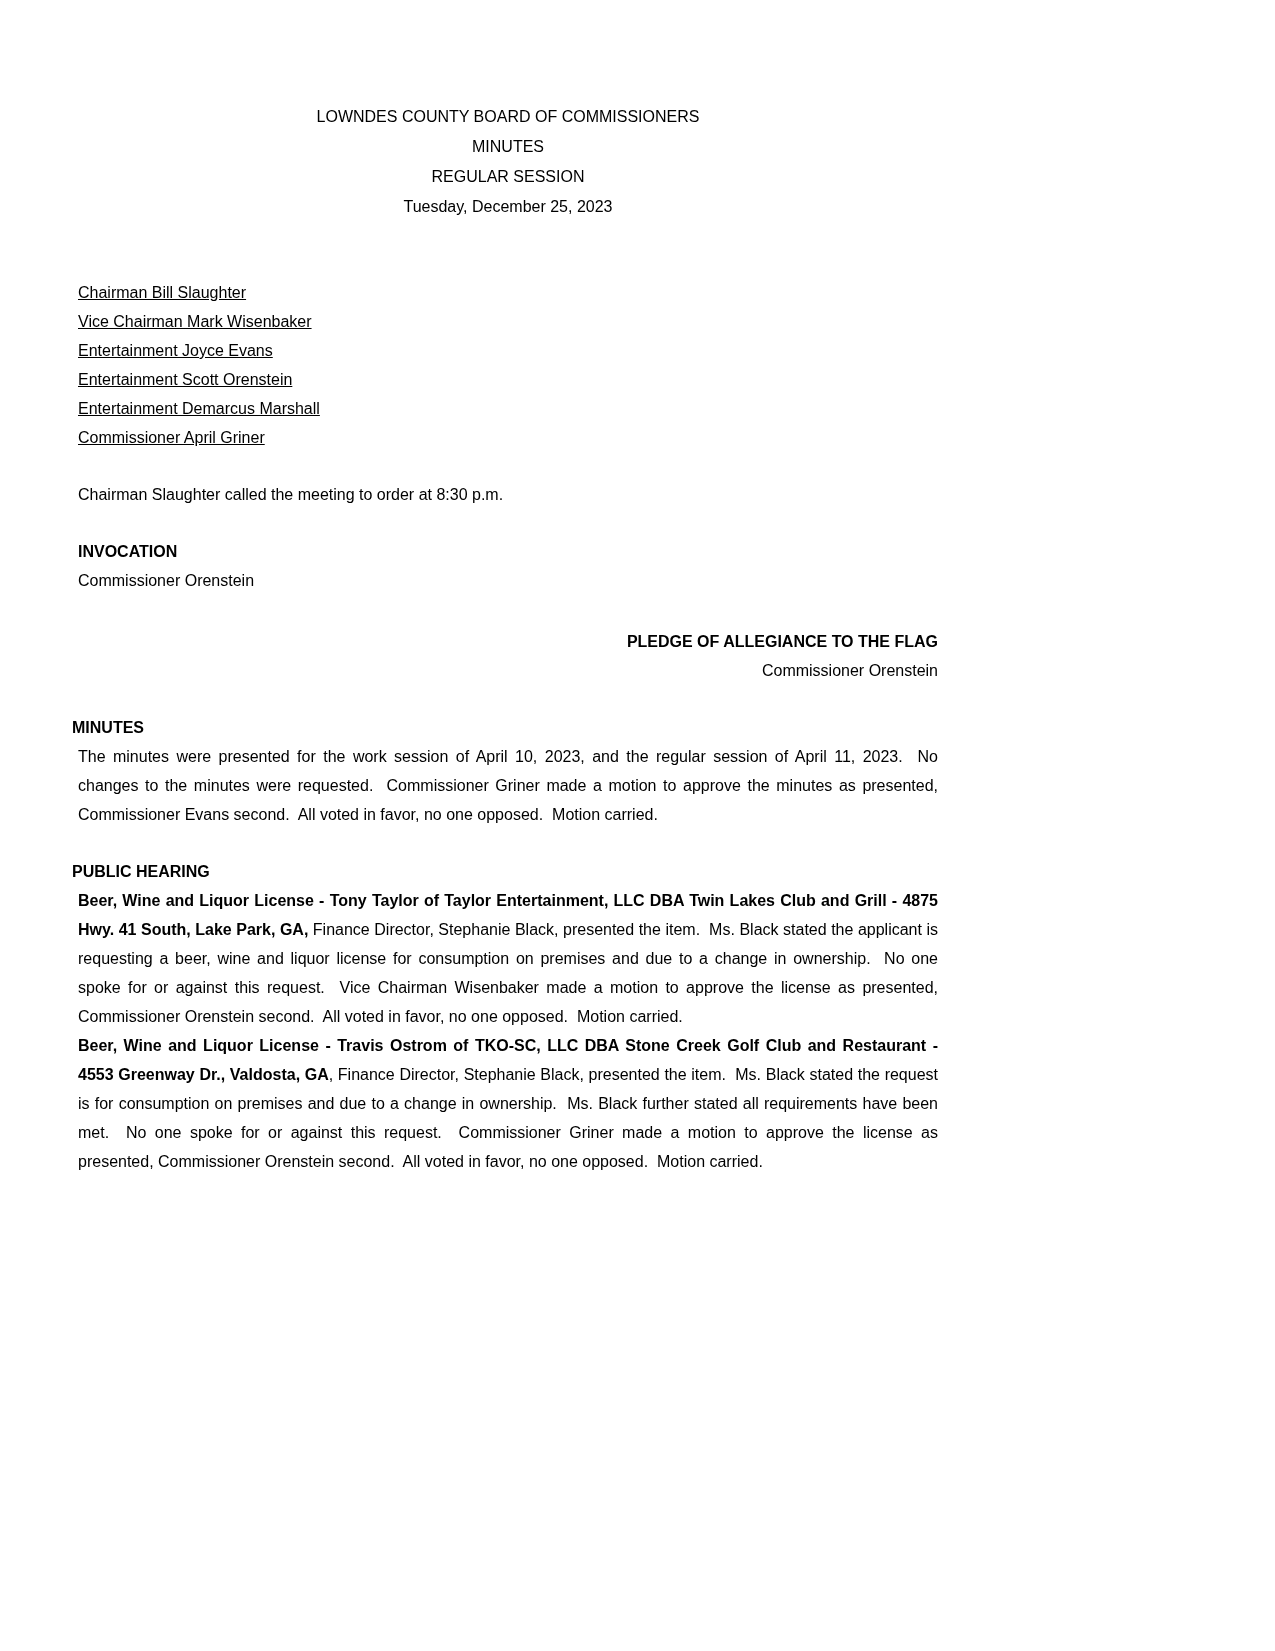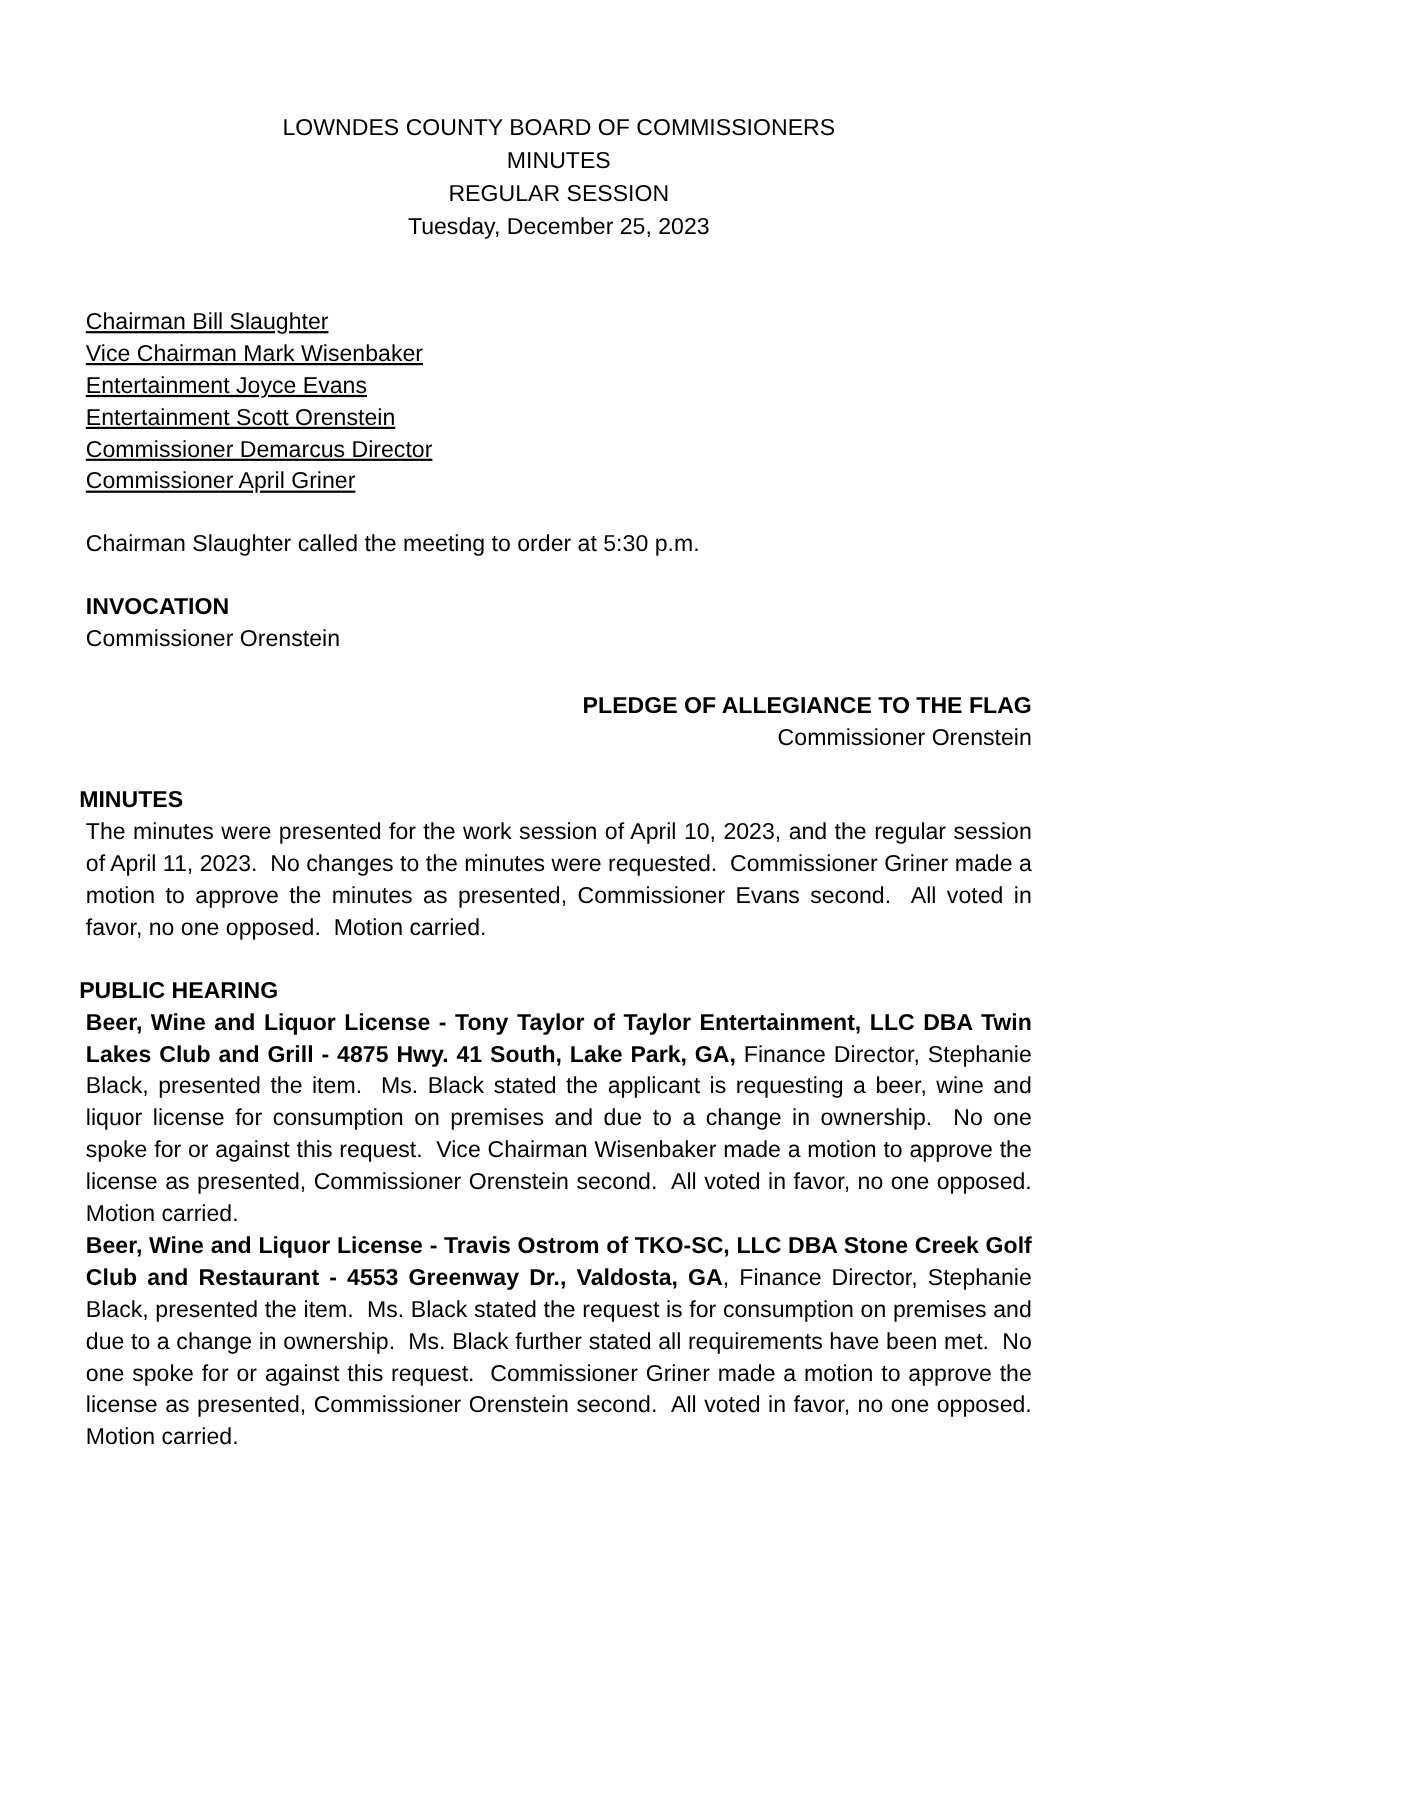--- a/index.html
+++ b/index.html
@@ -11,21 +11,21 @@
     width: 1275px;
     min-height: 1651px;
     color: #000000;
     font-family: "Liberation Sans", sans-serif;
   }
   .page {
     box-sizing: border-box;
     width: 1084px;
     min-height: 1651px;
     padding: 102px 146px 80px 78px;
-    font-size: 21px;
+    font-size: 16px;
     line-height: 29px;
   }
   .title-block {
     text-align: center;
     margin-bottom: 56px;
     line-height: 30px;
   }
   .section {
     margin-top: 28px;
   }
@@ -59,25 +59,25 @@
     <div>MINUTES</div>
     <div>REGULAR SESSION</div>
     <div>Tuesday, December 25, 2023</div>
   </div>
 
   <div class="attendees">
     <div>Chairman Bill Slaughter</div>
     <div>Vice Chairman Mark Wisenbaker</div>
     <div>Entertainment Joyce Evans</div>
     <div>Entertainment Scott Orenstein</div>
-    <div>Commissioner Demarcus Director</div>
+    <div>Entertainment Demarcus Marshall</div>
     <div>Commissioner April Griner</div>
   </div>
 
-  <div class="section">Chairman Slaughter called the meeting to order at 5:30 p.m.</div>
+  <div class="section">Chairman Slaughter called the meeting to order at 8:30 p.m.</div>
 
   <div class="section">
     <div class="heading">INVOCATION</div>
     <div>Commissioner Orenstein</div>
   </div>
 
   <div class="section" style="margin-top:32px;text-align:right;">
     <div class="heading">PLEDGE OF ALLEGIANCE TO THE FLAG</div>
     <div>Commissioner Orenstein</div>
   </div>

